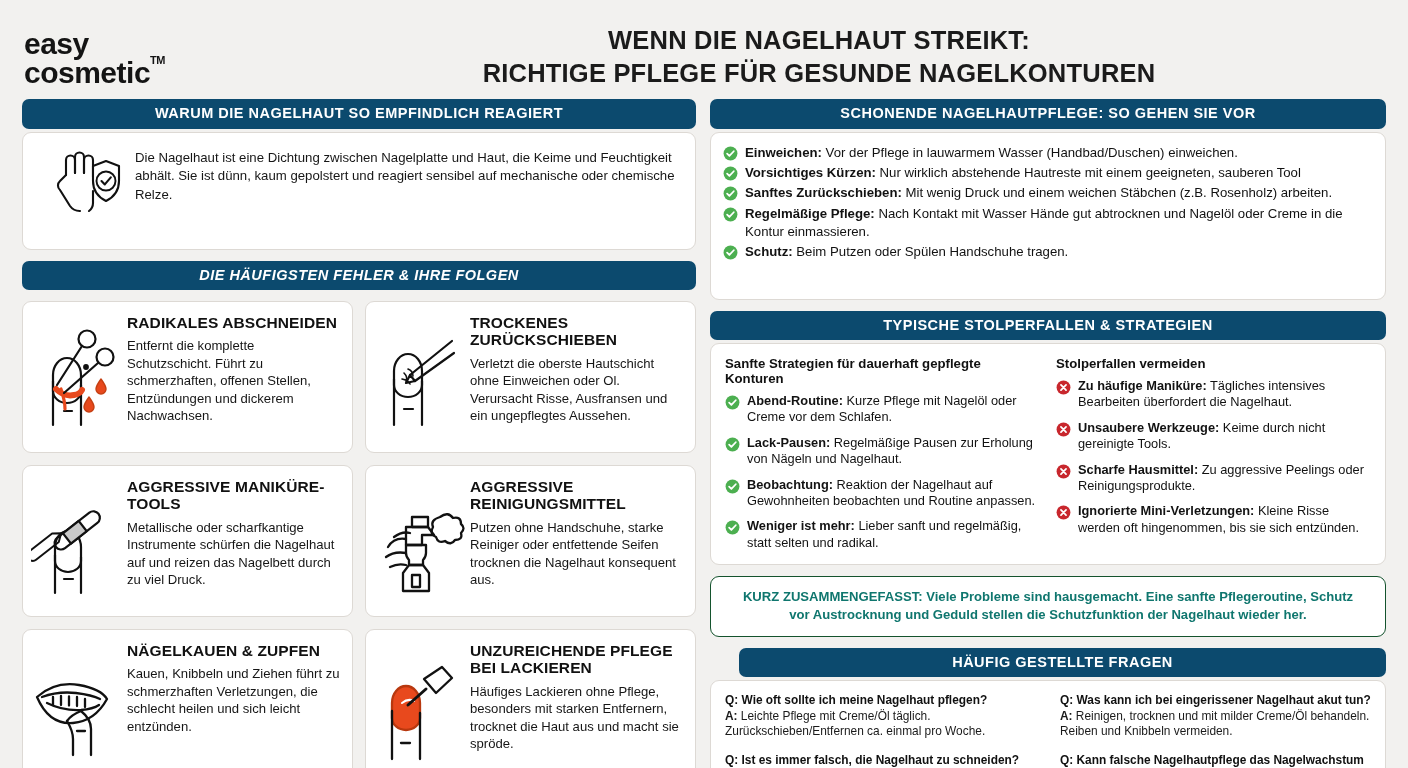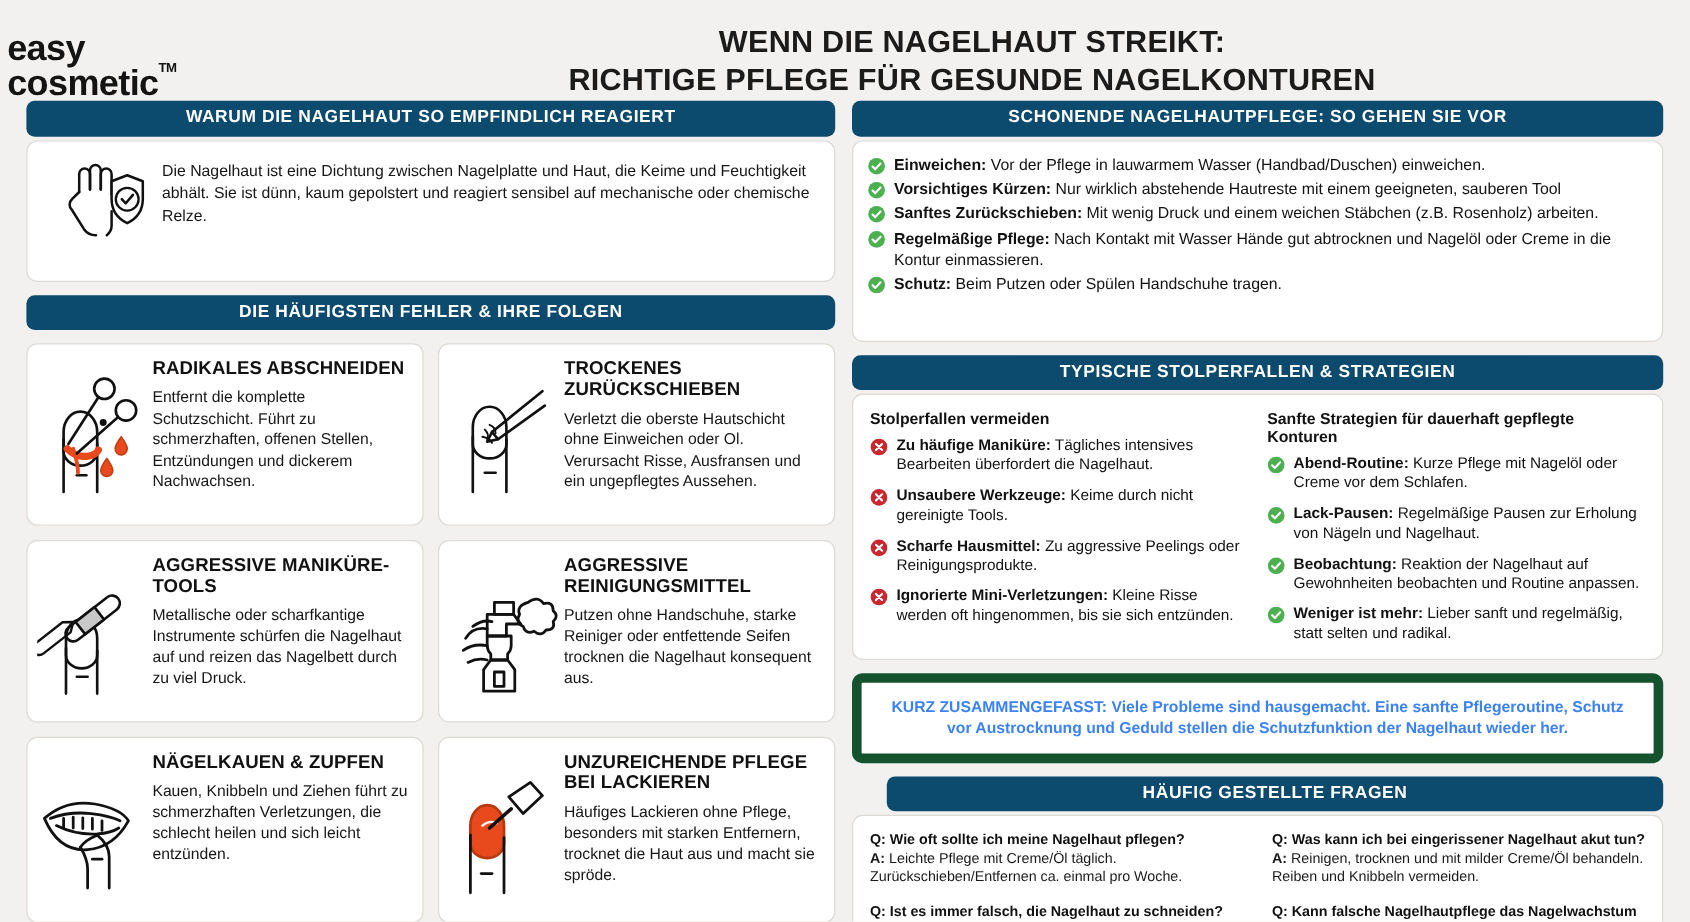--- a/index.html
+++ b/index.html
@@ -5,21 +5,21 @@
   * { box-sizing: border-box; margin: 0; padding: 0; }
   html, body {
     width: 1408px; height: 768px;
     background: #f2f1ef;
     font-family: "Liberation Sans", sans-serif;
     overflow: hidden;
   }
   .page { position: relative; width: 1408px; height: 768px; background: #f2f1ef; padding: 0; }
 
   
-  .header { display: flex; align-items: flex-end; height: 84px; padding: 14px 24px 0 6px; }
+  .header { display: flex; align-items: center; height: 99px; padding: 14px 24px 0 24px; }
   .logo { width: 270px; flex: 0 0 270px; padding-top: 4px; }
   .logo-l1, .logo-l2 { font-weight: 800; color: #141414; line-height: 0.95; letter-spacing: -0.5px; }
   .logo-l1 { font-size: 30px; }
   .logo-l2 { font-size: 30px; position: relative; display: inline-block; }
   .logo-tm { font-size: 11px; font-weight: 700; vertical-align: super; position: relative; top: -8px; }
   .title-wrap { flex: 1; text-align: center; padding-right: 40px; }
   .title-l1, .title-l2 { font-weight: 800; color: #1b1b1b; letter-spacing: 0.2px; }
   .title-l1 { font-size: 25.5px; line-height: 1.28; }
   .title-l2 { font-size: 25.5px; line-height: 1.28; }
 
@@ -71,23 +71,23 @@
   
   .twocol { display: flex; margin-top: 3px; padding: 12px 12px 13px 14px; gap: 14px; }
   .tcol { flex: 1; }
   .tcol-head { font-size: 13.2px; font-weight: 800; color: #111; margin-bottom: 7px; }
   ul.tight { list-style: none; }
   ul.tight li { display: flex; align-items: flex-start; gap: 7px; font-size: 12.8px; line-height: 1.28; color: #121212; margin-bottom: 9px; }
   ul.tight li:last-child { margin-bottom: 0; }
 
   
   .summary {
-    margin-top: 11px; border: 8px solid #14532d; border-radius: 9px; background: #fff;
+    margin-top: 11px; border: 1px solid #14532d; border-radius: 9px; background: #fff;
     text-align: center; padding: 11px 24px 12px 24px;
-    font-size: 13.1px; font-weight: 800; color: #3b82f6; line-height: 1.36;
+    font-size: 13.1px; font-weight: 800; color: #0f766e; line-height: 1.36;
   }
 
   
   .faq { margin-top: 11px; margin-left: 29px; }
   .faqbody { display: flex; gap: 22px; padding: 12px 12px 10px 14px; margin-top: 3px; }
   .faqcol { flex: 1; }
   .qa { margin-bottom: 13px; }
   .qa:last-child { margin-bottom: 0; }
   .q { font-size: 11.9px; font-weight: 800; color: #111; line-height: 1.3; }
   .a { font-size: 11.9px; color: #1a1a1a; line-height: 1.3; }
@@ -123,21 +123,21 @@
             <path d="M22 28 l-6 6 a6 6 0 0 0 0 9 l10 16 a12 12 0 0 0 10 5"></path>
             <path d="M49 44 v12 a10 10 0 0 1 -4 8"></path>
             <path d="M62 14 l13 5 v15 c0 11-7 17-13 20 -6-3-13-9-13-20 V19z" fill="#fff"></path>
             <circle cx="62" cy="34" r="9.5" fill="none" stroke-width="1.9"></circle>
             <path d="M57.5 34 l3.3 3.4 6-7" stroke-width="2.1"></path>
           </svg>
         </div>
         <div class="intro-text">Die Nagelhaut ist eine Dichtung zwischen Nagelplatte und Haut, die Keime und Feuchtigkeit abhält. Sie ist dünn, kaum gepolstert und reagiert sensibel auf mechanische oder chemische Relze.</div>
       </div>
 
-      <div class="bar" style="margin-top:11px;">DIE HÄUFIGSTEN FEHLER &amp; IHRE FOLGEN</div>
+      <div class="bar" style="margin-top:11px;font-style:italic;">DIE HÄUFIGSTEN FEHLER &amp; IHRE FOLGEN</div>
 
       <div class="grid">
 
         <div class="mcard h1">
           <div class="mcard-icon">
             <svg width="92" height="108" viewBox="0 0 92 108" fill="none" stroke="#111" stroke-width="2.2" stroke-linecap="round" stroke-linejoin="round">
               <path d="M22 52 a14 17 0 0 1 28 0 v16 a14 12 0 0 1 -28 0z"></path>
               <path d="M22 58 v44 M50 62 v40"></path>
               <path d="M33 88 h8"></path>
               <path d="M25 66 q8 8 18 6 q6 -1 8 -5" stroke="#e8491d" stroke-width="6"></path>
@@ -306,20 +306,62 @@
               </span>
             <span><span class="b">Schutz:</span><span> Beim Putzen oder Spülen Handschuhe tragen.</span></span>
           </li>
         </ul>
       </div>
 
       <div class="bar" style="margin-top:11px;">TYPISCHE STOLPERFALLEN &amp; STRATEGIEN</div>
       <div class="card twocol">
 
         <div class="tcol">
+          <div class="tcol-head">Sanfte Strategien für dauerhaft gepflegte Konturen</div>
+          <ul class="tight">
+            <li>
+              <span class="ic">
+                  <svg width="15" height="15" viewBox="0 0 16 16">
+                    <circle cx="8" cy="8" r="7.4" fill="#4caf50"></circle>
+                    <path d="M4.4 8.2l2.4 2.4 4.7-5" fill="none" stroke="#fff" stroke-width="1.9" stroke-linecap="round" stroke-linejoin="round"></path>
+                  </svg>
+                </span>
+              <span><span class="b">Abend-Routine:</span><span> Kurze Pflege mit Nagelöl oder Creme vor dem Schlafen.</span></span>
+            </li>
+            <li>
+              <span class="ic">
+                  <svg width="15" height="15" viewBox="0 0 16 16">
+                    <circle cx="8" cy="8" r="7.4" fill="#4caf50"></circle>
+                    <path d="M4.4 8.2l2.4 2.4 4.7-5" fill="none" stroke="#fff" stroke-width="1.9" stroke-linecap="round" stroke-linejoin="round"></path>
+                  </svg>
+                </span>
+              <span><span class="b">Lack-Pausen:</span><span> Regelmäßige Pausen zur Erholung von Nägeln und Nagelhaut.</span></span>
+            </li>
+            <li>
+              <span class="ic">
+                  <svg width="15" height="15" viewBox="0 0 16 16">
+                    <circle cx="8" cy="8" r="7.4" fill="#4caf50"></circle>
+                    <path d="M4.4 8.2l2.4 2.4 4.7-5" fill="none" stroke="#fff" stroke-width="1.9" stroke-linecap="round" stroke-linejoin="round"></path>
+                  </svg>
+                </span>
+              <span><span class="b">Beobachtung:</span><span> Reaktion der Nagelhaut auf Gewohnheiten beobachten und Routine anpassen.</span></span>
+            </li>
+            <li>
+              <span class="ic">
+                  <svg width="15" height="15" viewBox="0 0 16 16">
+                    <circle cx="8" cy="8" r="7.4" fill="#4caf50"></circle>
+                    <path d="M4.4 8.2l2.4 2.4 4.7-5" fill="none" stroke="#fff" stroke-width="1.9" stroke-linecap="round" stroke-linejoin="round"></path>
+                  </svg>
+                </span>
+              <span><span class="b">Weniger ist mehr:</span><span> Lieber sanft und regelmäßig, statt selten und radikal.</span></span>
+            </li>
+          </ul>
+        </div>
+
+        <div class="tcol">
           <div class="tcol-head">Stolperfallen vermeiden</div>
           <ul class="tight">
             <li>
               <span class="ic">
                   <svg width="15" height="15" viewBox="0 0 16 16">
                     <circle cx="8" cy="8" r="7.4" fill="#c8272d"></circle>
                     <path d="M5.3 5.3l5.4 5.4M10.7 5.3l-5.4 5.4" fill="none" stroke="#fff" stroke-width="1.9" stroke-linecap="round"></path>
                   </svg>
                 </span>
               <span><span class="b">Zu häufige Maniküre:</span><span> Tägliches intensives Bearbeiten überfordert die Nagelhaut.</span></span>
@@ -343,62 +385,20 @@
               <span><span class="b">Scharfe Hausmittel:</span><span> Zu aggressive Peelings oder Reinigungsprodukte.</span></span>
             </li>
             <li>
               <span class="ic">
                   <svg width="15" height="15" viewBox="0 0 16 16">
                     <circle cx="8" cy="8" r="7.4" fill="#c8272d"></circle>
                     <path d="M5.3 5.3l5.4 5.4M10.7 5.3l-5.4 5.4" fill="none" stroke="#fff" stroke-width="1.9" stroke-linecap="round"></path>
                   </svg>
                 </span>
               <span><span class="b">Ignorierte Mini-Verletzungen:</span><span> Kleine Risse werden oft hingenommen, bis sie sich entzünden.</span></span>
-            </li>
-          </ul>
-        </div>
-
-        <div class="tcol">
-          <div class="tcol-head">Sanfte Strategien für dauerhaft gepflegte Konturen</div>
-          <ul class="tight">
-            <li>
-              <span class="ic">
-                  <svg width="15" height="15" viewBox="0 0 16 16">
-                    <circle cx="8" cy="8" r="7.4" fill="#4caf50"></circle>
-                    <path d="M4.4 8.2l2.4 2.4 4.7-5" fill="none" stroke="#fff" stroke-width="1.9" stroke-linecap="round" stroke-linejoin="round"></path>
-                  </svg>
-                </span>
-              <span><span class="b">Abend-Routine:</span><span> Kurze Pflege mit Nagelöl oder Creme vor dem Schlafen.</span></span>
-            </li>
-            <li>
-              <span class="ic">
-                  <svg width="15" height="15" viewBox="0 0 16 16">
-                    <circle cx="8" cy="8" r="7.4" fill="#4caf50"></circle>
-                    <path d="M4.4 8.2l2.4 2.4 4.7-5" fill="none" stroke="#fff" stroke-width="1.9" stroke-linecap="round" stroke-linejoin="round"></path>
-                  </svg>
-                </span>
-              <span><span class="b">Lack-Pausen:</span><span> Regelmäßige Pausen zur Erholung von Nägeln und Nagelhaut.</span></span>
-            </li>
-            <li>
-              <span class="ic">
-                  <svg width="15" height="15" viewBox="0 0 16 16">
-                    <circle cx="8" cy="8" r="7.4" fill="#4caf50"></circle>
-                    <path d="M4.4 8.2l2.4 2.4 4.7-5" fill="none" stroke="#fff" stroke-width="1.9" stroke-linecap="round" stroke-linejoin="round"></path>
-                  </svg>
-                </span>
-              <span><span class="b">Beobachtung:</span><span> Reaktion der Nagelhaut auf Gewohnheiten beobachten und Routine anpassen.</span></span>
-            </li>
-            <li>
-              <span class="ic">
-                  <svg width="15" height="15" viewBox="0 0 16 16">
-                    <circle cx="8" cy="8" r="7.4" fill="#4caf50"></circle>
-                    <path d="M4.4 8.2l2.4 2.4 4.7-5" fill="none" stroke="#fff" stroke-width="1.9" stroke-linecap="round" stroke-linejoin="round"></path>
-                  </svg>
-                </span>
-              <span><span class="b">Weniger ist mehr:</span><span> Lieber sanft und regelmäßig, statt selten und radikal.</span></span>
             </li>
           </ul>
         </div>
 
       </div>
 
       <div class="summary">KURZ ZUSAMMENGEFASST: Viele Probleme sind hausgemacht. Eine sanfte Pflegeroutine, Schutz vor Austrocknung und Geduld stellen die Schutzfunktion der Nagelhaut wieder her.</div>
 
       <div class="bar faq">HÄUFIG GESTELLTE FRAGEN</div>
       <div class="card faqbody">

